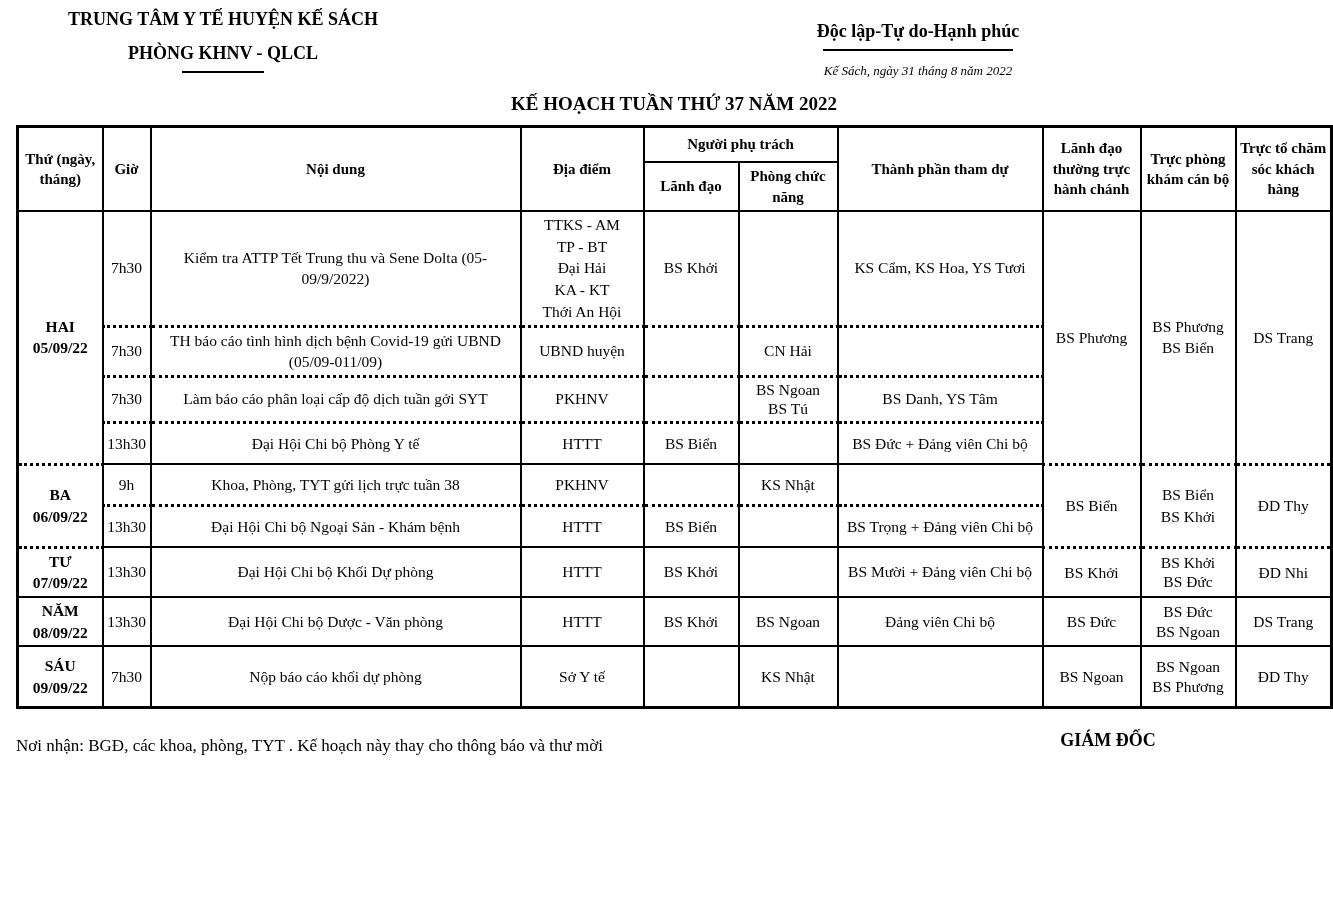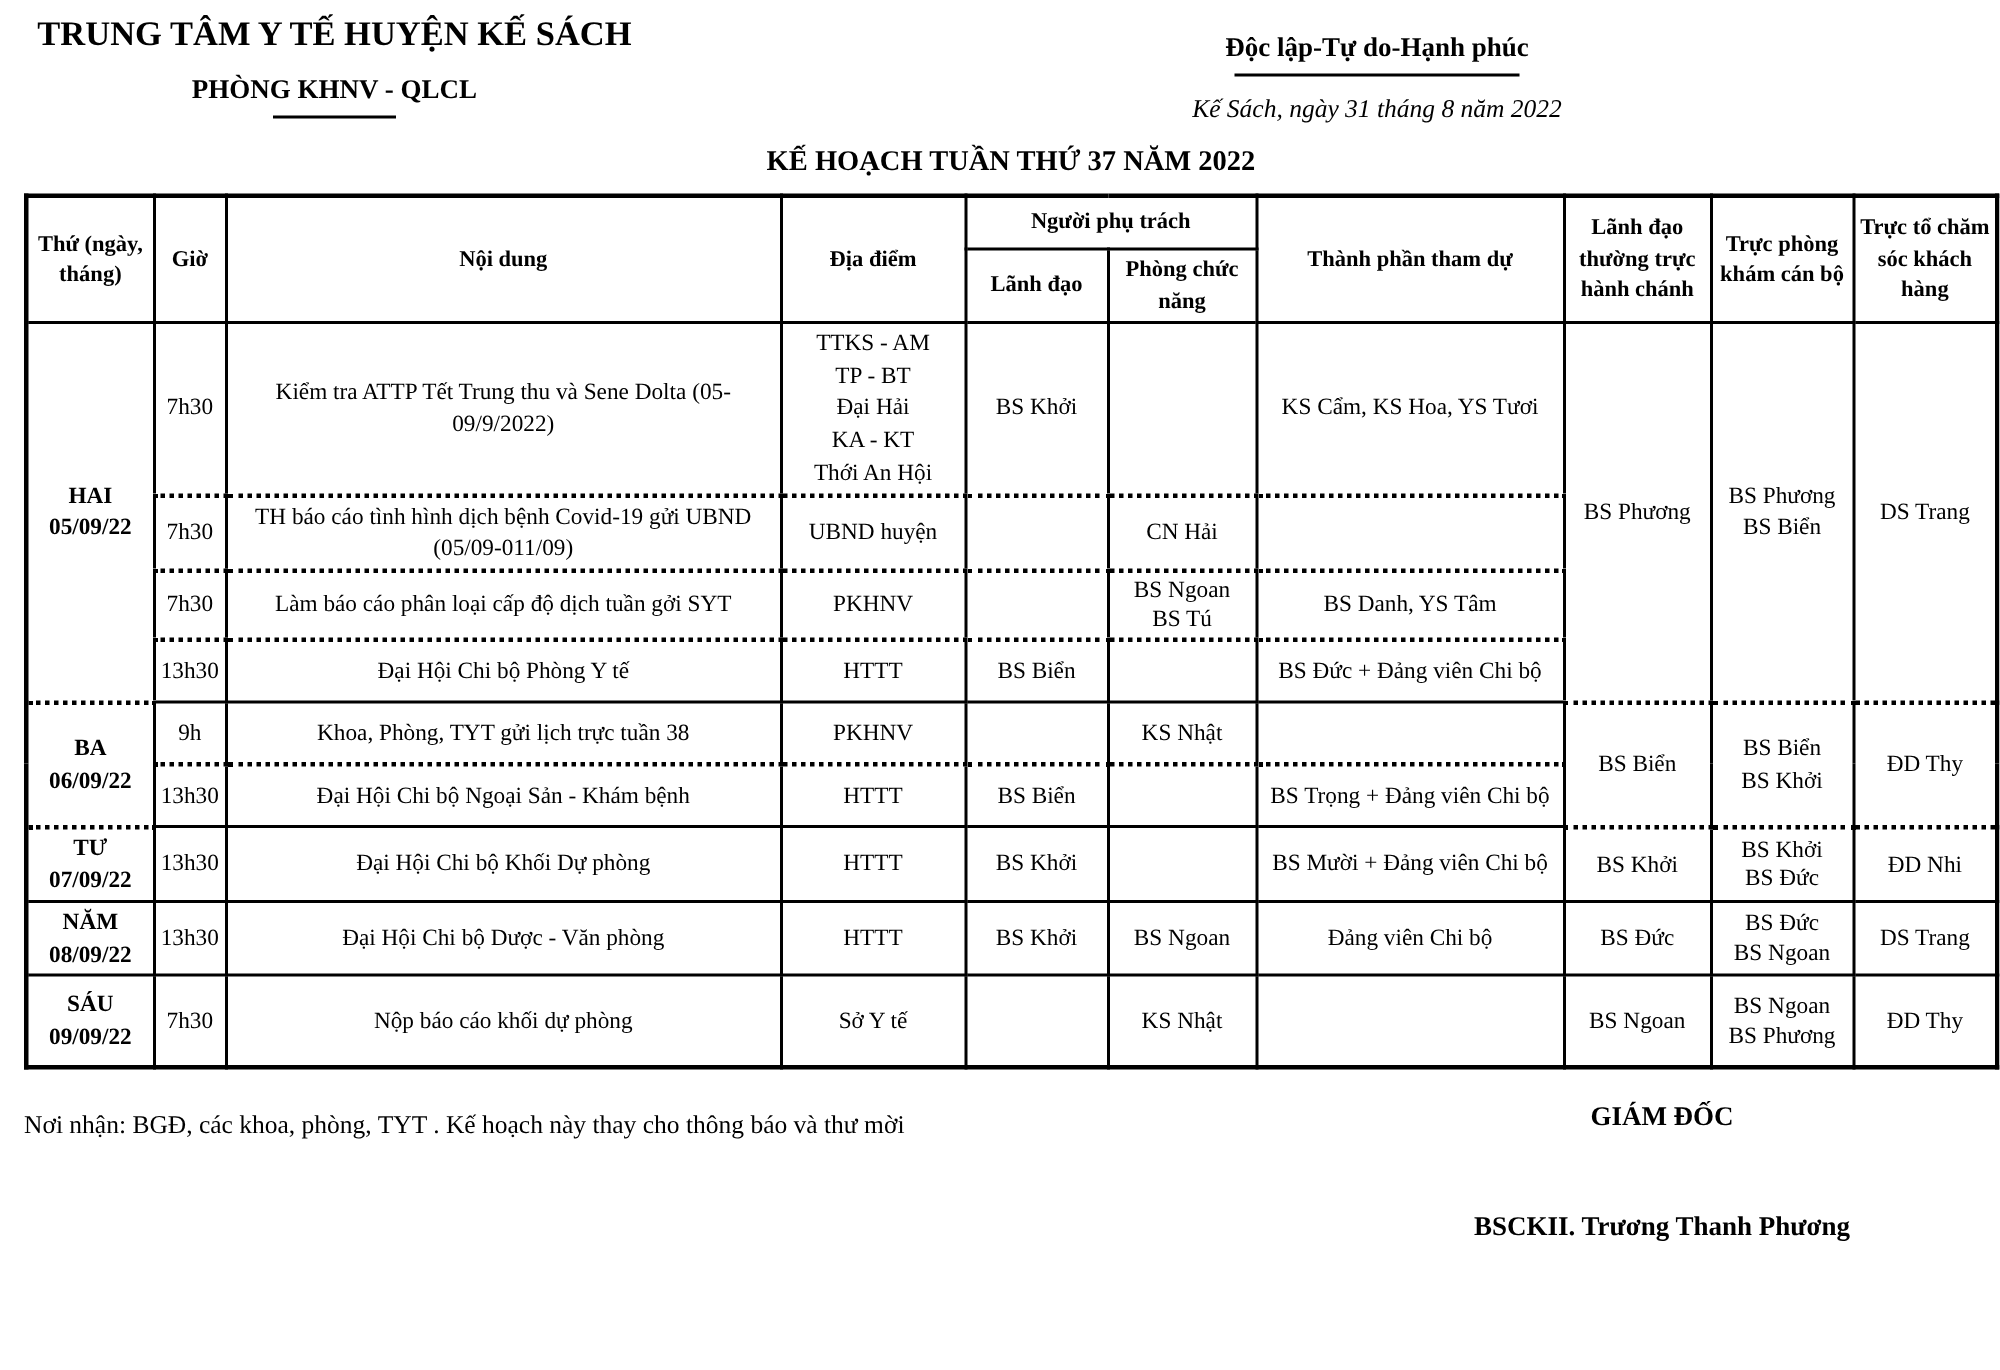--- a/index.html
+++ b/index.html
@@ -6,25 +6,25 @@
   body { margin: 0; background: #fff; }
   .page {
     width: 1333px; height: 913px; background: #fff; color: #000;
     font-family: "Liberation Serif", "DejaVu Serif", serif;
     position: relative; overflow: hidden;
   }
   
   .top-header { display: flex; padding-top: 9px; }
   .org-block { width: 430px; margin-left: 8px; text-align: center; }
   .national-block { width: 460px; margin-left: auto; margin-right: 185px; text-align: center; }
-  .head-line1 { font-size: 23px; font-weight: bold; line-height: 1.2; }
+  .head-line1 { font-size: 18px; font-weight: bold; line-height: 1.2; }
   .head-line2 { font-size: 18px; font-weight: bold; line-height: 1.2; margin-top: 12px; }
   .org-underline { width: 82px; border-top: 2px solid #000; margin: 7px auto 0; }
   .national-underline { width: 190px; border-top: 2px solid #000; margin: 6px auto 0; }
-  .date-line { font-size: 17px; font-style: italic; margin-top: 12px; }
+  .date-line { font-size: 13px; font-style: italic; margin-top: 12px; }
   .doc-title { text-align: center; font-size: 19px; font-weight: bold; margin-top: 14px; padding-left: 15px; }
   
   table.plan {
     border-collapse: collapse; table-layout: fixed;
     margin: 10px 0 0 16px; width: 1314px;
     border: 3px solid #000;
   }
   table.plan th, table.plan td {
     border: 2px solid #000; padding: 2px 3px;
     vertical-align: middle; text-align: center;
@@ -206,17 +206,16 @@
 BS Phương</td>
         <td>ĐD Thy</td>
       </tr>
     </tbody>
   </table>
 
   <div class="footer">
     <div class="recipients">Nơi nhận: BGĐ, các khoa, phòng, TYT . Kế hoạch này thay cho thông báo và thư mời</div>
     <div class="sign-block">
       <div class="signer-title">GIÁM ĐỐC</div>
-      <div class="signer-name">BSCKII. Trương Thanh Phương</div>
     </div>
   </div>
 
 </div>
 
 </body></html>

